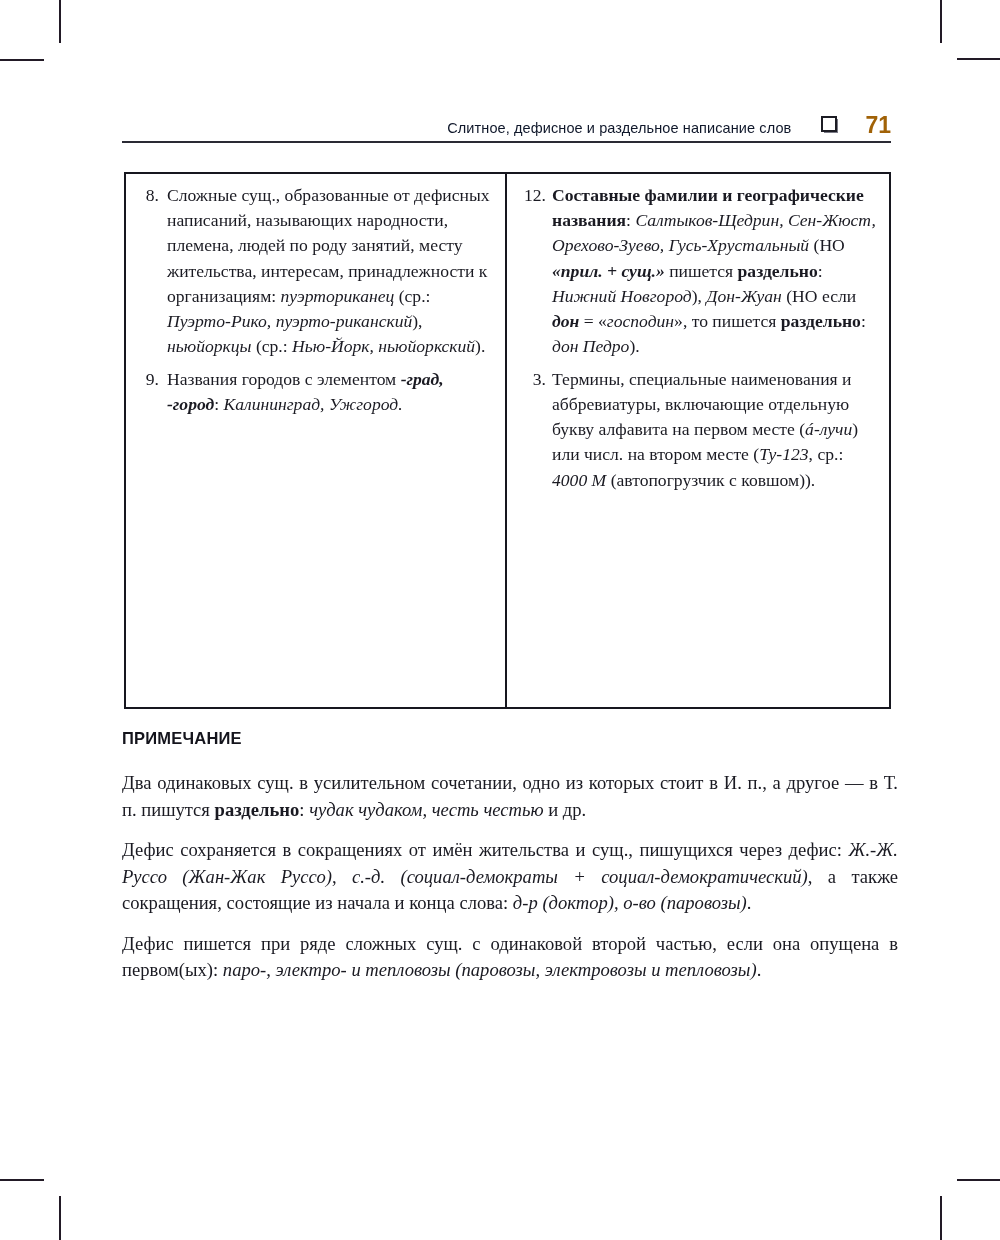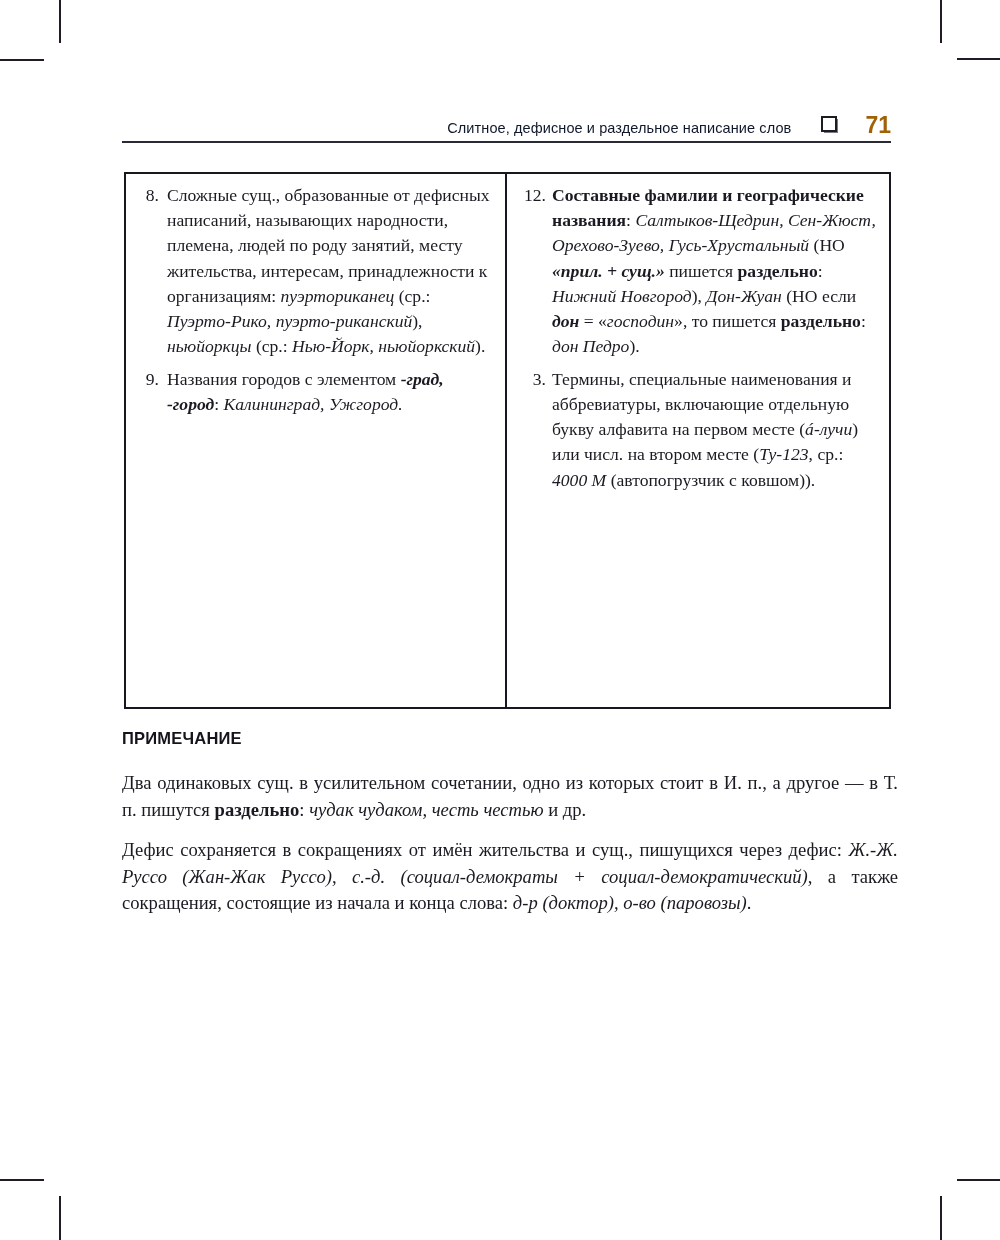--- a/index.html
+++ b/index.html
@@ -189,13 +189,14 @@
           <span class="li-body"><span>Термины, специальные наименования и аббревиатуры, включающие отдельную букву алфавита на первом месте (</span><span class="i">á-лучи</span><span>) или числ. на втором месте (</span><span class="i">Ту-123</span><span>, ср.: </span><span class="i">4000 М</span><span> (автопогрузчик с ковшом)).</span></span>
         </li>
       </ol>
   </div>
 </div>
 
 <div class="note-heading">ПРИМЕЧАНИЕ</div>
 <div class="note-body" id="note-body">
     <p class="note-para"><span>Два одинаковых сущ. в усилительном сочетании, одно из которых стоит в И. п., а другое — в Т. п. пишутся </span><span class="b">раздельно</span><span>: </span><span class="i">чудак чудаком, честь честью</span><span> и др.</span></p>
     <p class="note-para"><span>Дефис сохраняется в сокращениях от имён жительства и сущ., пишущихся через дефис: </span><span class="i">Ж.-Ж. Руссо (Жан-Жак Руссо)</span><span>, </span><span class="i">с.-д. (социал-демократы + социал-демократический)</span><span>, а также сокращения, состоящие из начала и конца слова: </span><span class="i">д-р (доктор), о-во (паровозы)</span><span>.</span></p>
+    <p class="note-para"><span>Дефис пишется при ряде сложных сущ. с одинаковой второй частью, если она опущена в первом(ых): </span><span class="i">паро-, электро- и тепловозы (паровозы, электровозы и тепловозы)</span><span>.</span></p>
   </div>
 
 </body></html>

